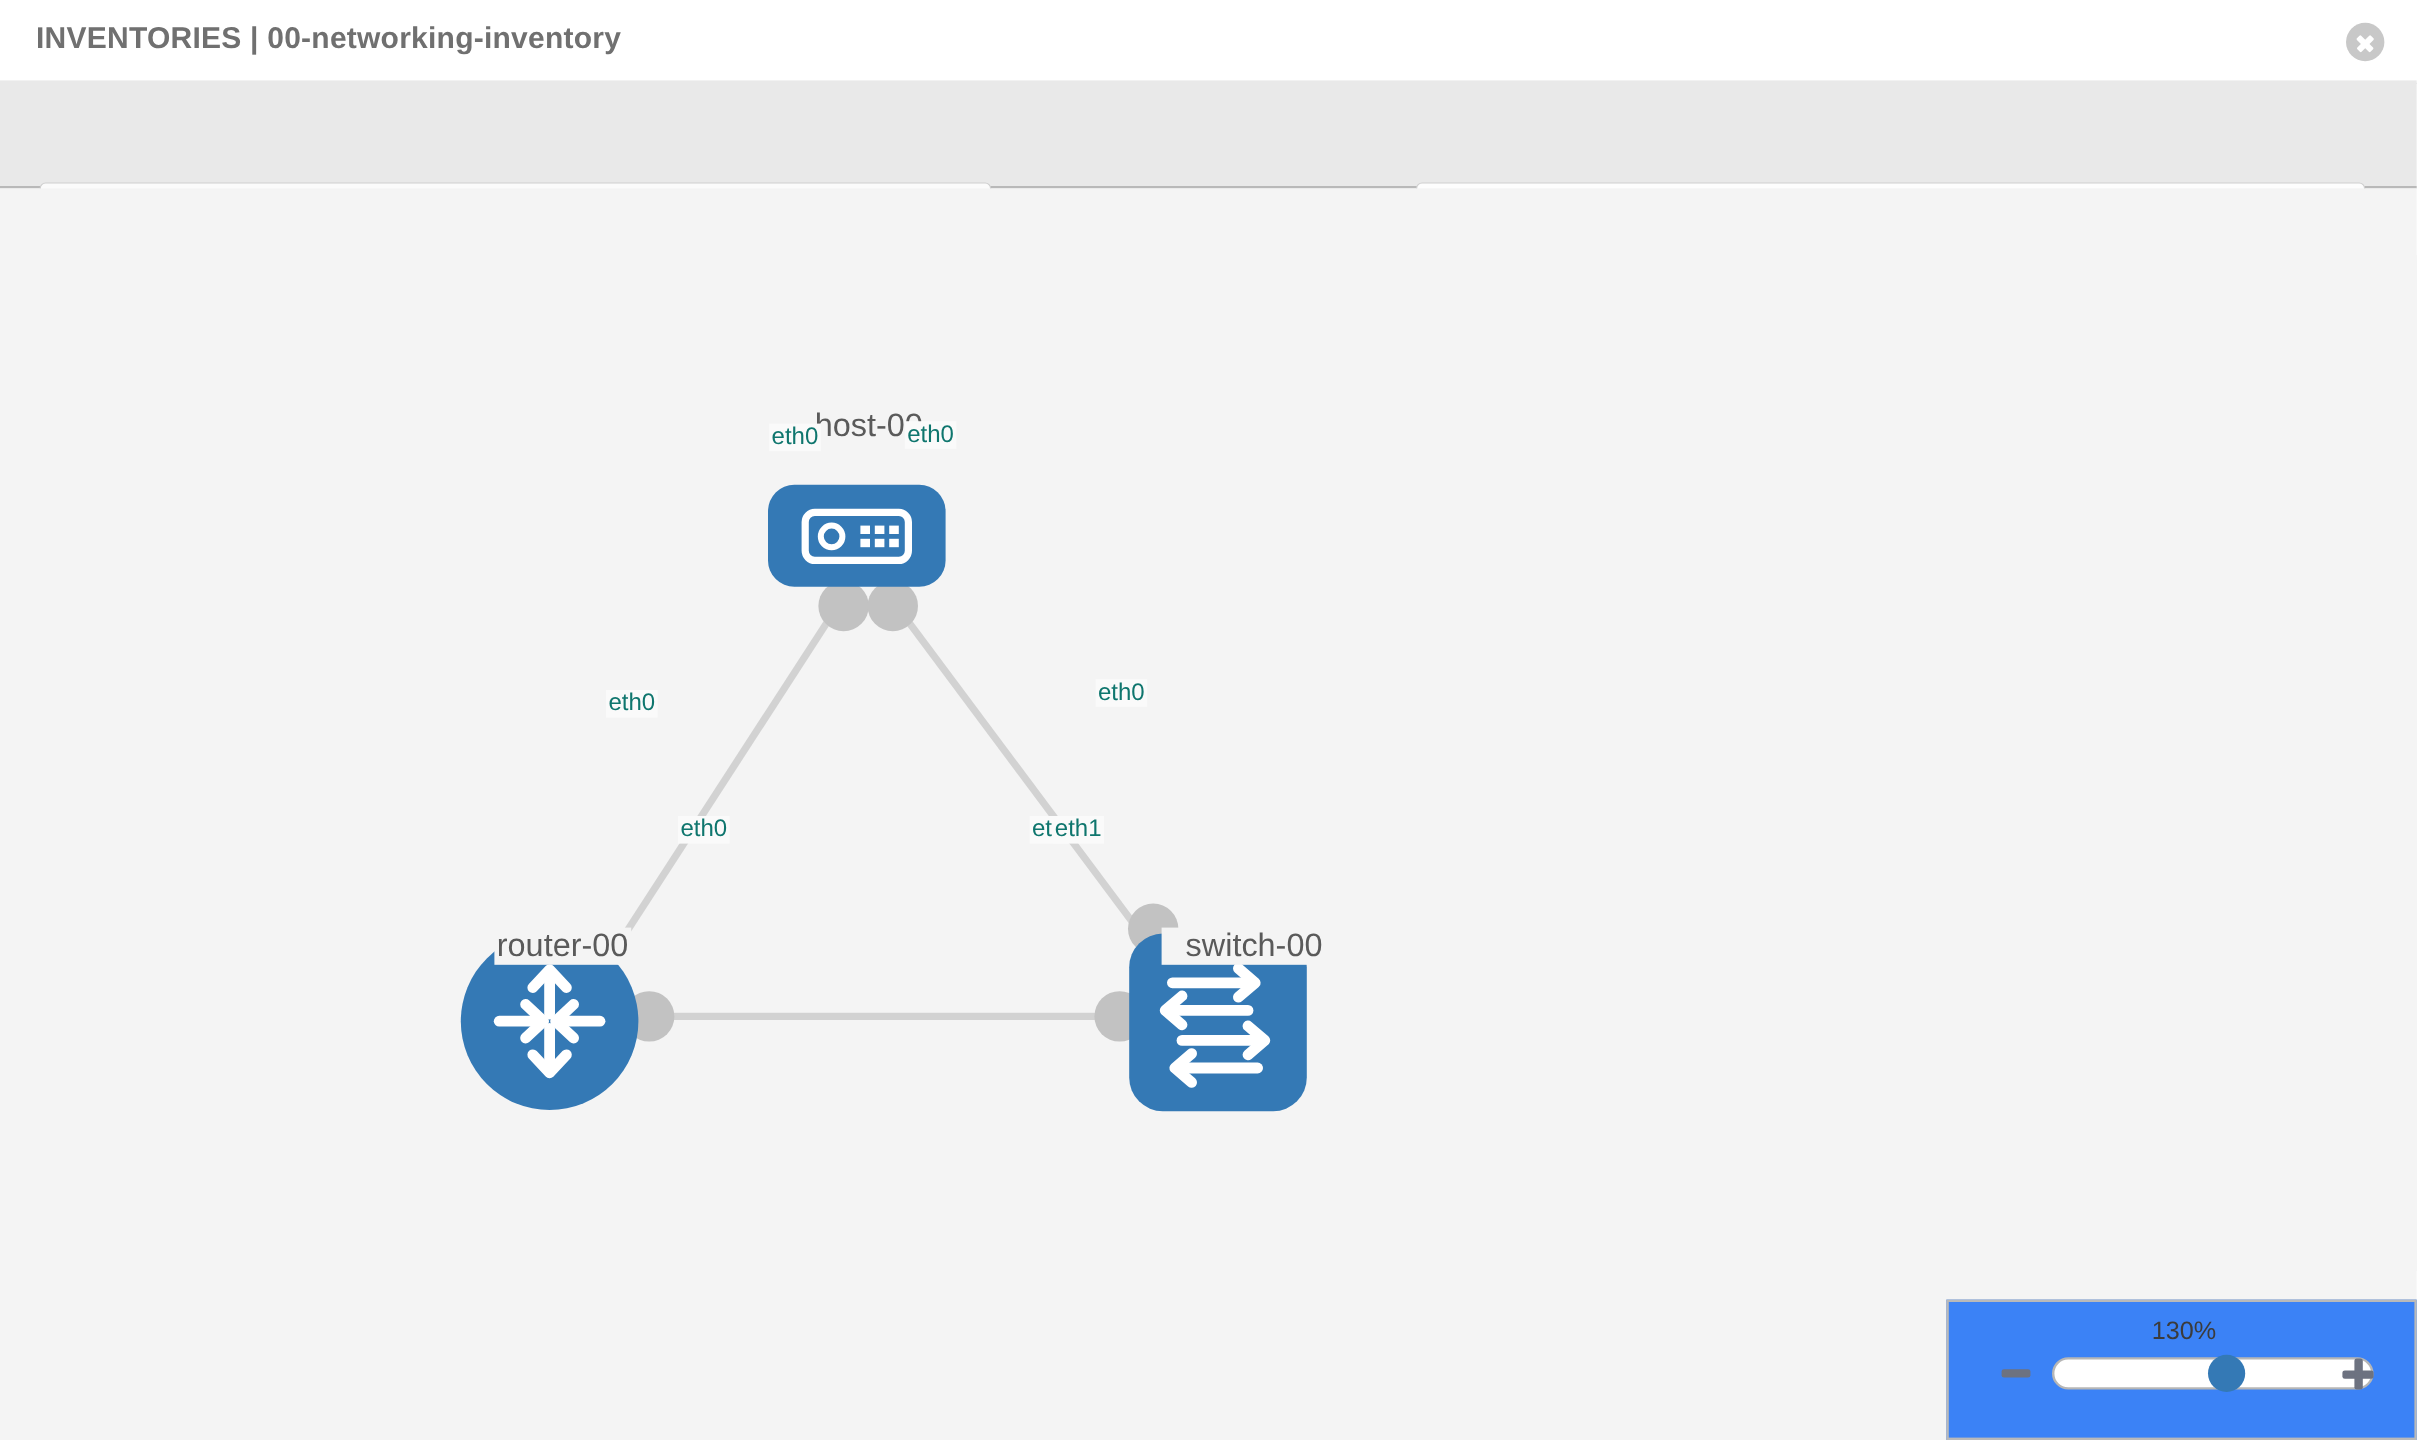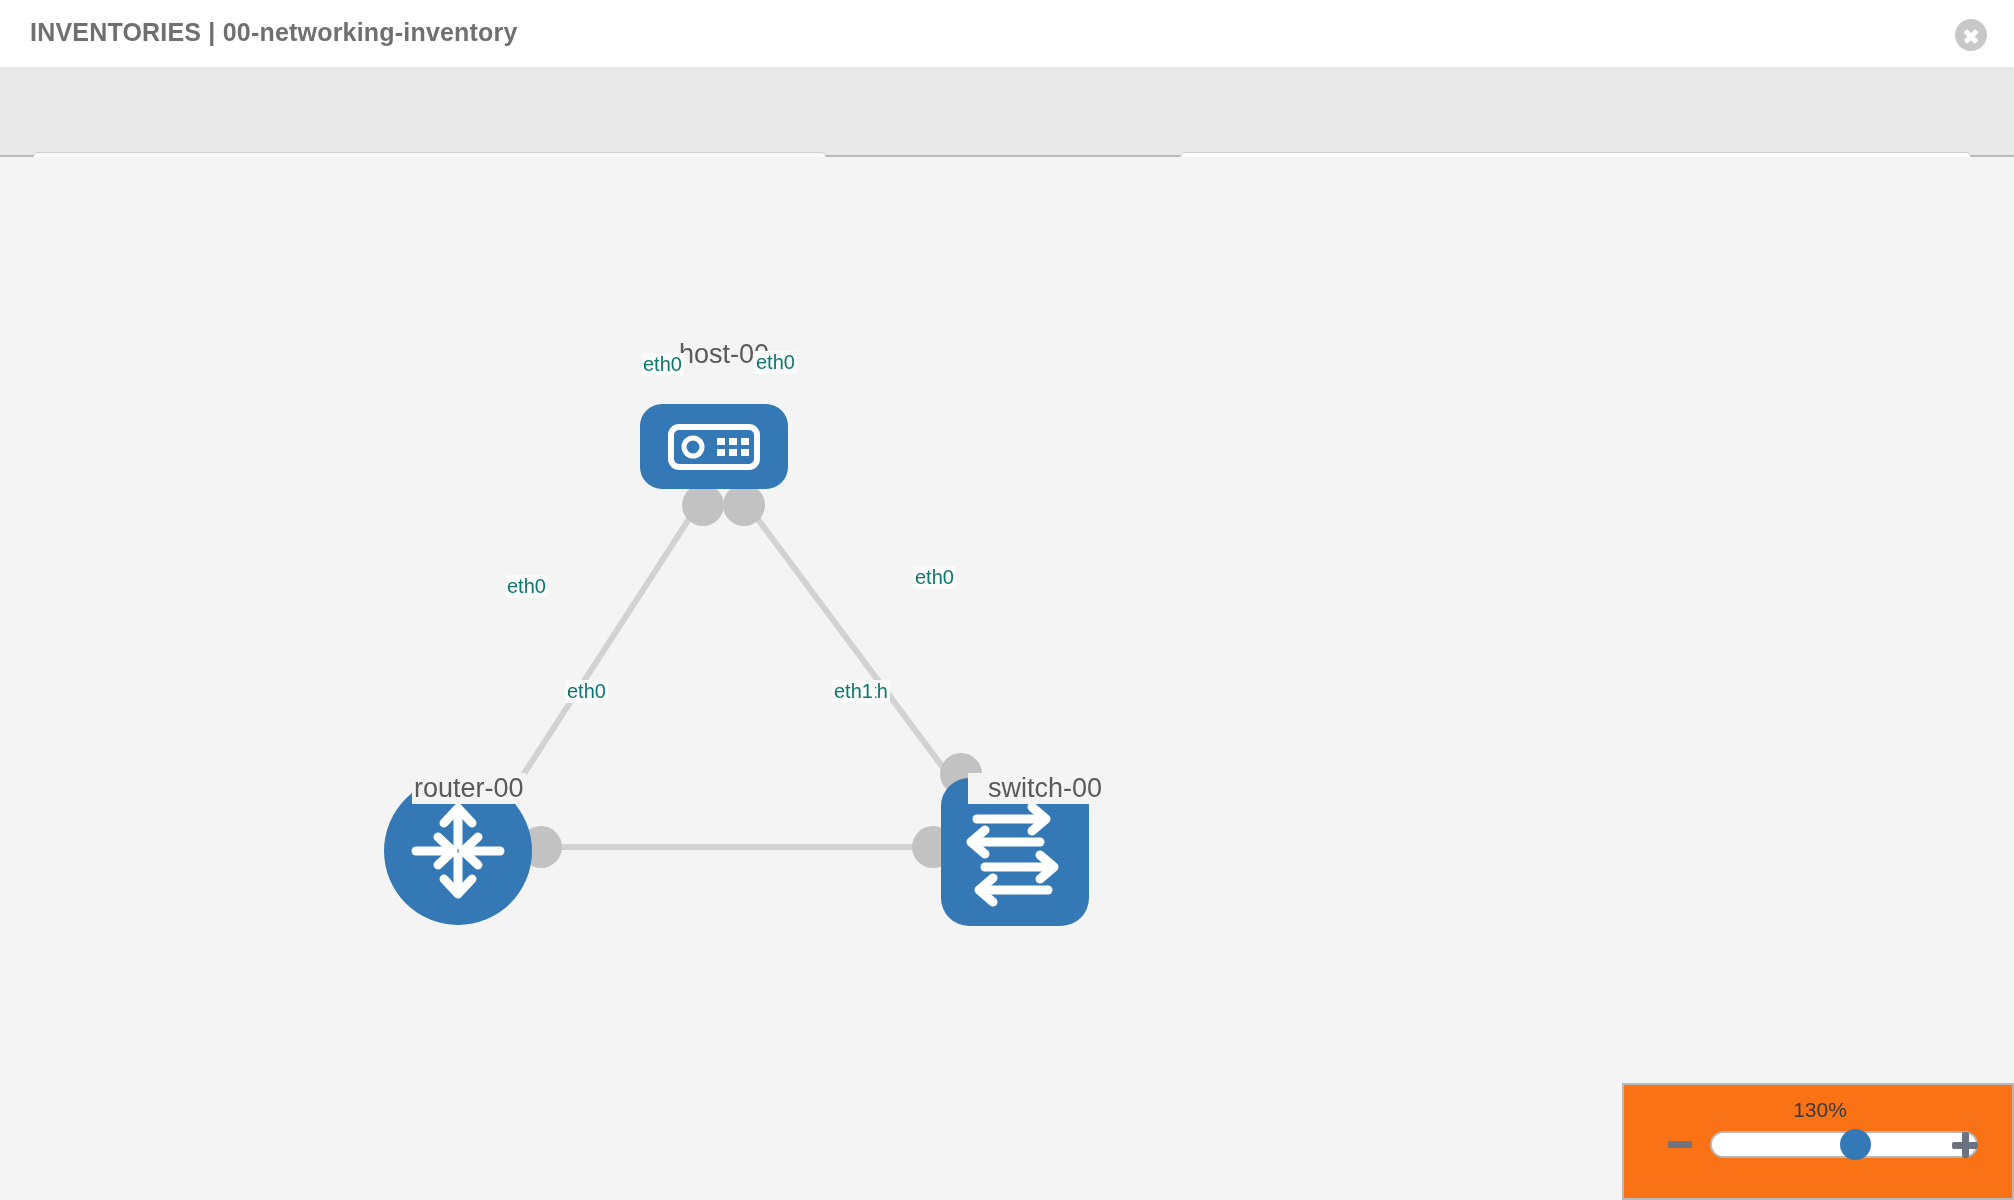--- a/index.html
+++ b/index.html
@@ -160,21 +160,21 @@
     padding: 0 2px;
   }
 
   
   .zoom-panel {
     position: absolute;
     left: 1622px;
     top: 1083px;
     width: 392px;
     height: 117px;
-    background: #f97316;
+    background: #3b82f6;
     border: 2px solid #b9b9b9;
     box-sizing: border-box;
   }
   .zoom-value {
     position: absolute;
     top: 13px;
     left: 0;
     width: 392px;
     text-align: center;
     font-size: 21px;
@@ -336,21 +336,21 @@
   <div class="node-label" style="left:677px; top:182px;">host-00</div>
   <div class="node-label" style="left:412px; top:616px;">router-00</div>
   <div class="node-label" style="left:968px; top:616px;padding-left:20px;">switch-00</div>
 
   <div class="iface-label" style="left:641px; top:196px;">eth0</div>
   <div class="iface-label" style="left:754px; top:194px;">eth0</div>
   <div class="iface-label" style="left:505px; top:418px;">eth0</div>
   <div class="iface-label" style="left:913px; top:409px;">eth0</div>
   <div class="iface-label" style="left:565px; top:523px;">eth0</div>
   <div class="iface-label" style="left:858px; top:523px;">eth</div>
-  <div class="iface-label" style="left:832px; top:523px;">eth1</div>
+  <div class="iface-label" style="left:877px; top:523px;">eth1</div>
 </div>
 
 <div class="zoom-panel">
   <div class="zoom-value">130%</div>
   <div class="zoom-minus"></div>
   <div class="zoom-track"></div>
   <div class="zoom-thumb"></div>
   <div class="zoom-plus">
     <span class="h"></span>
     <span class="v"></span>

